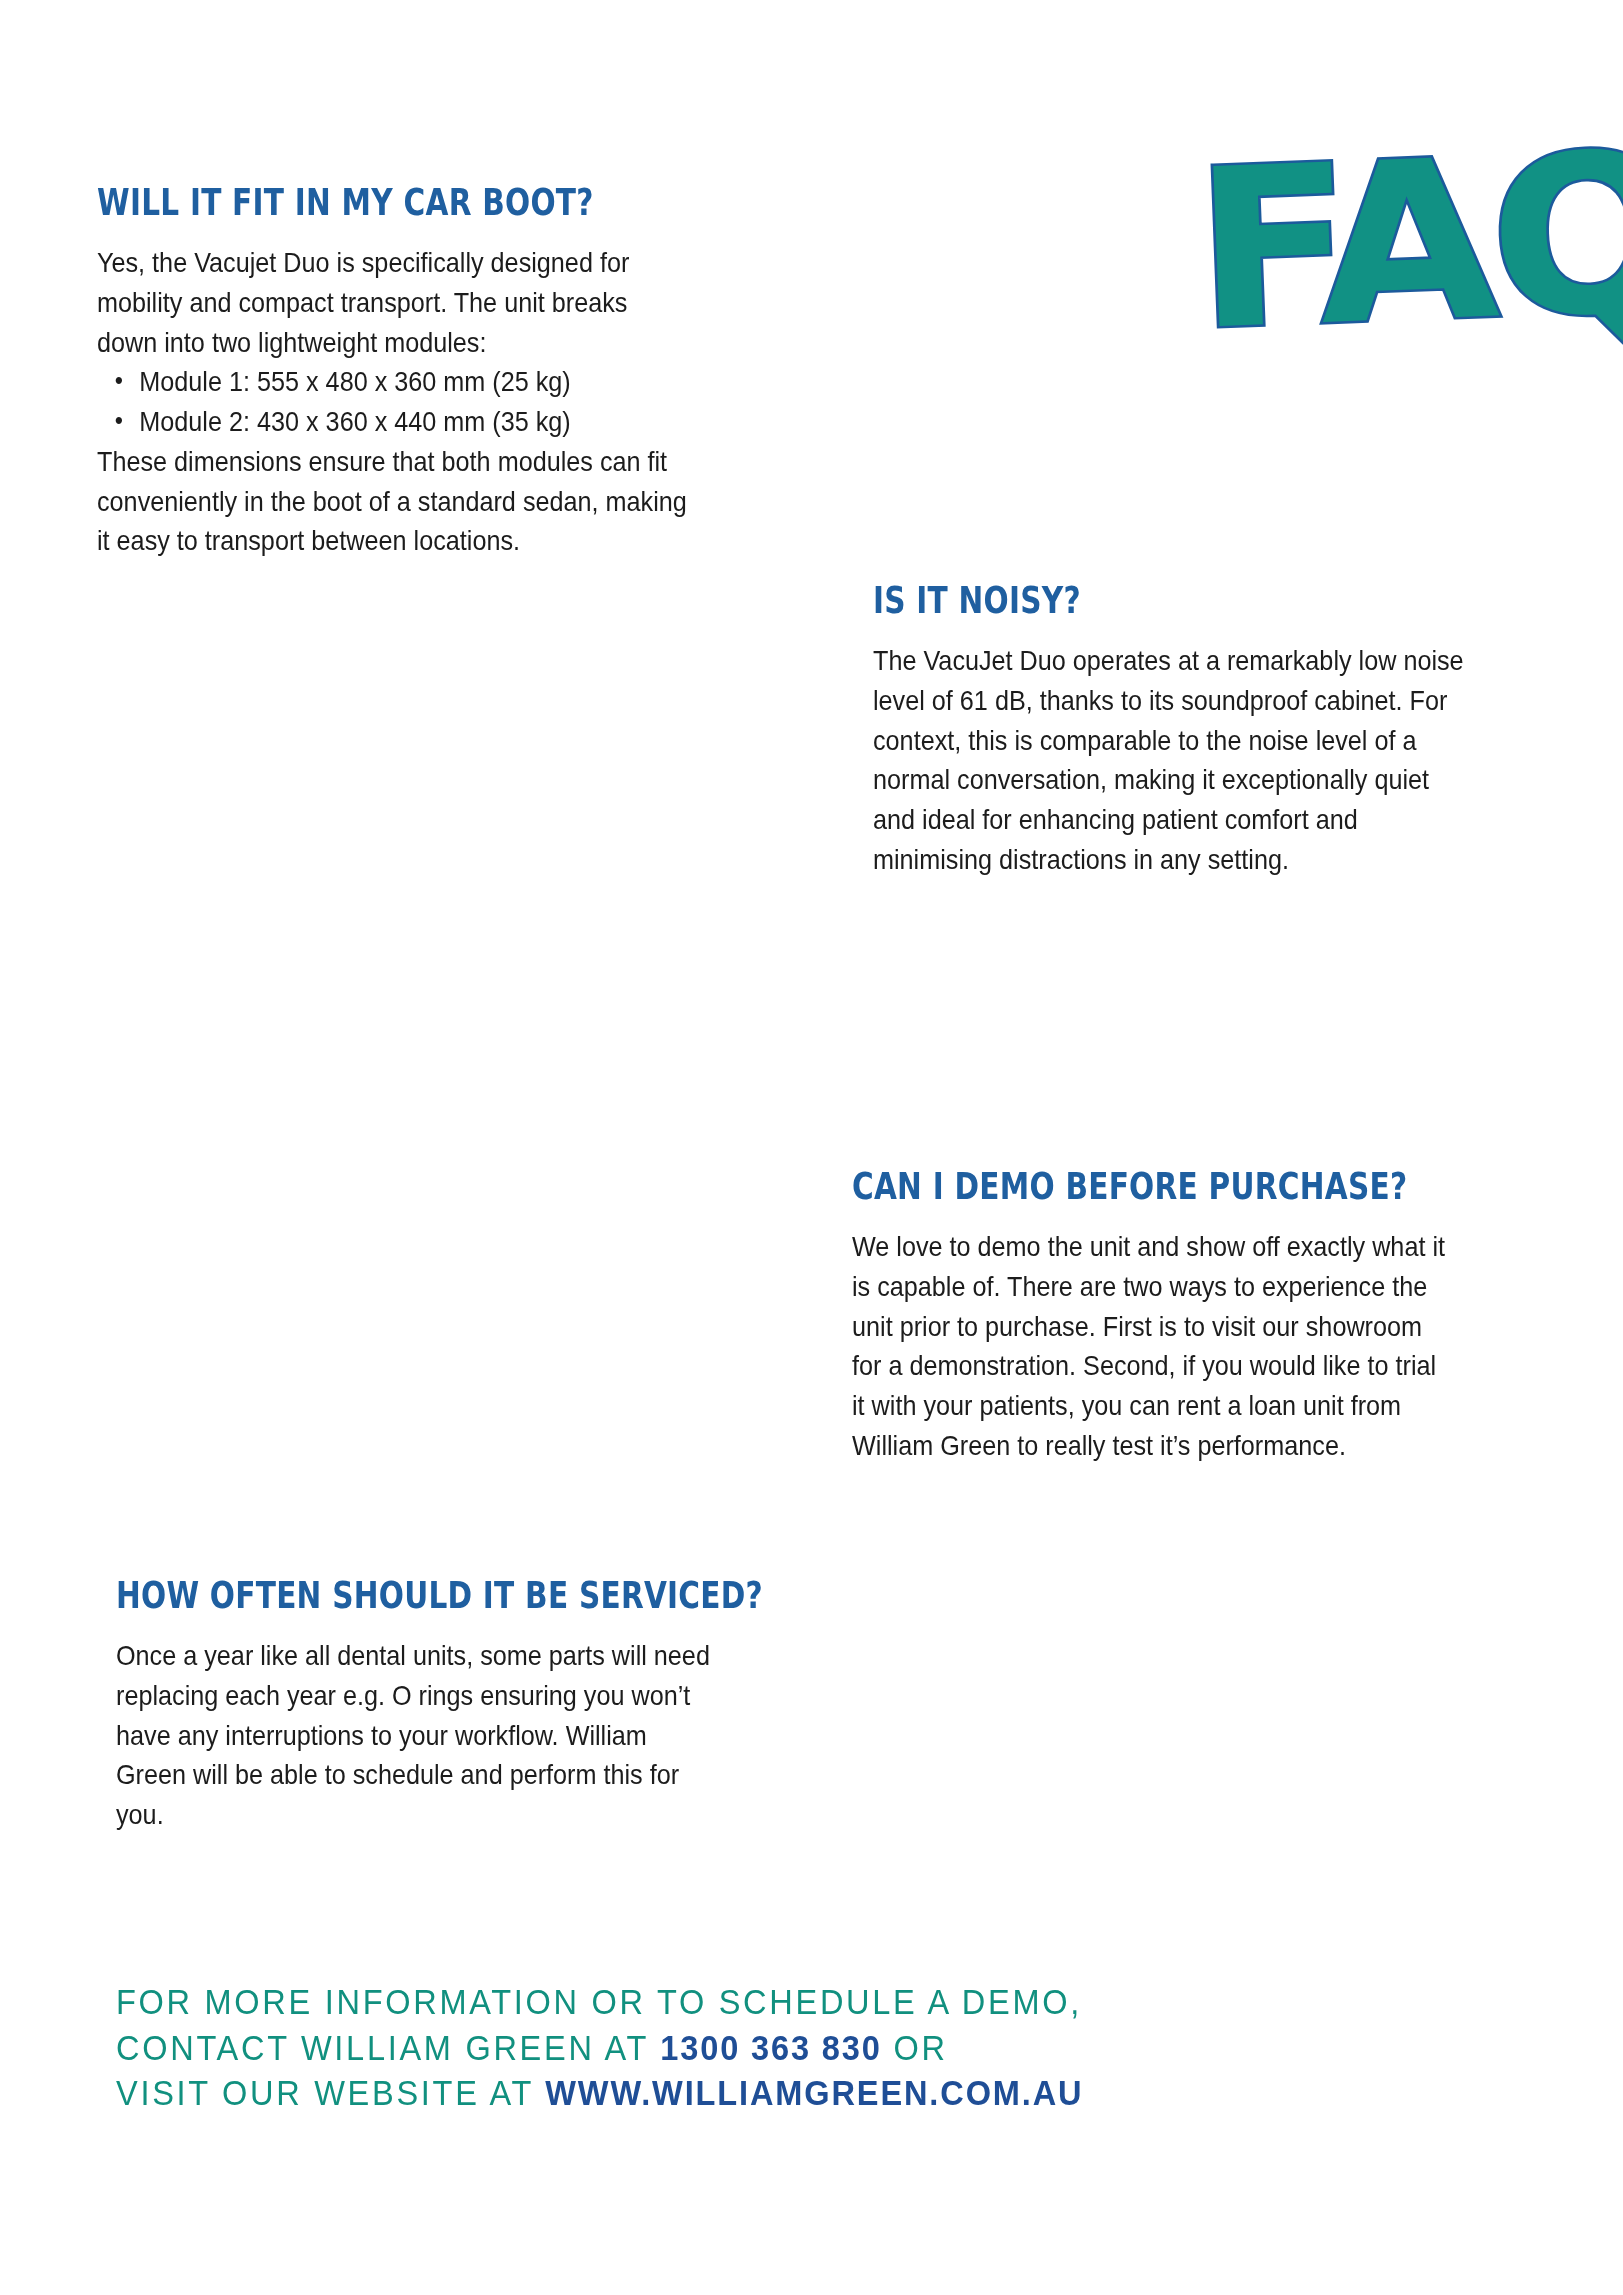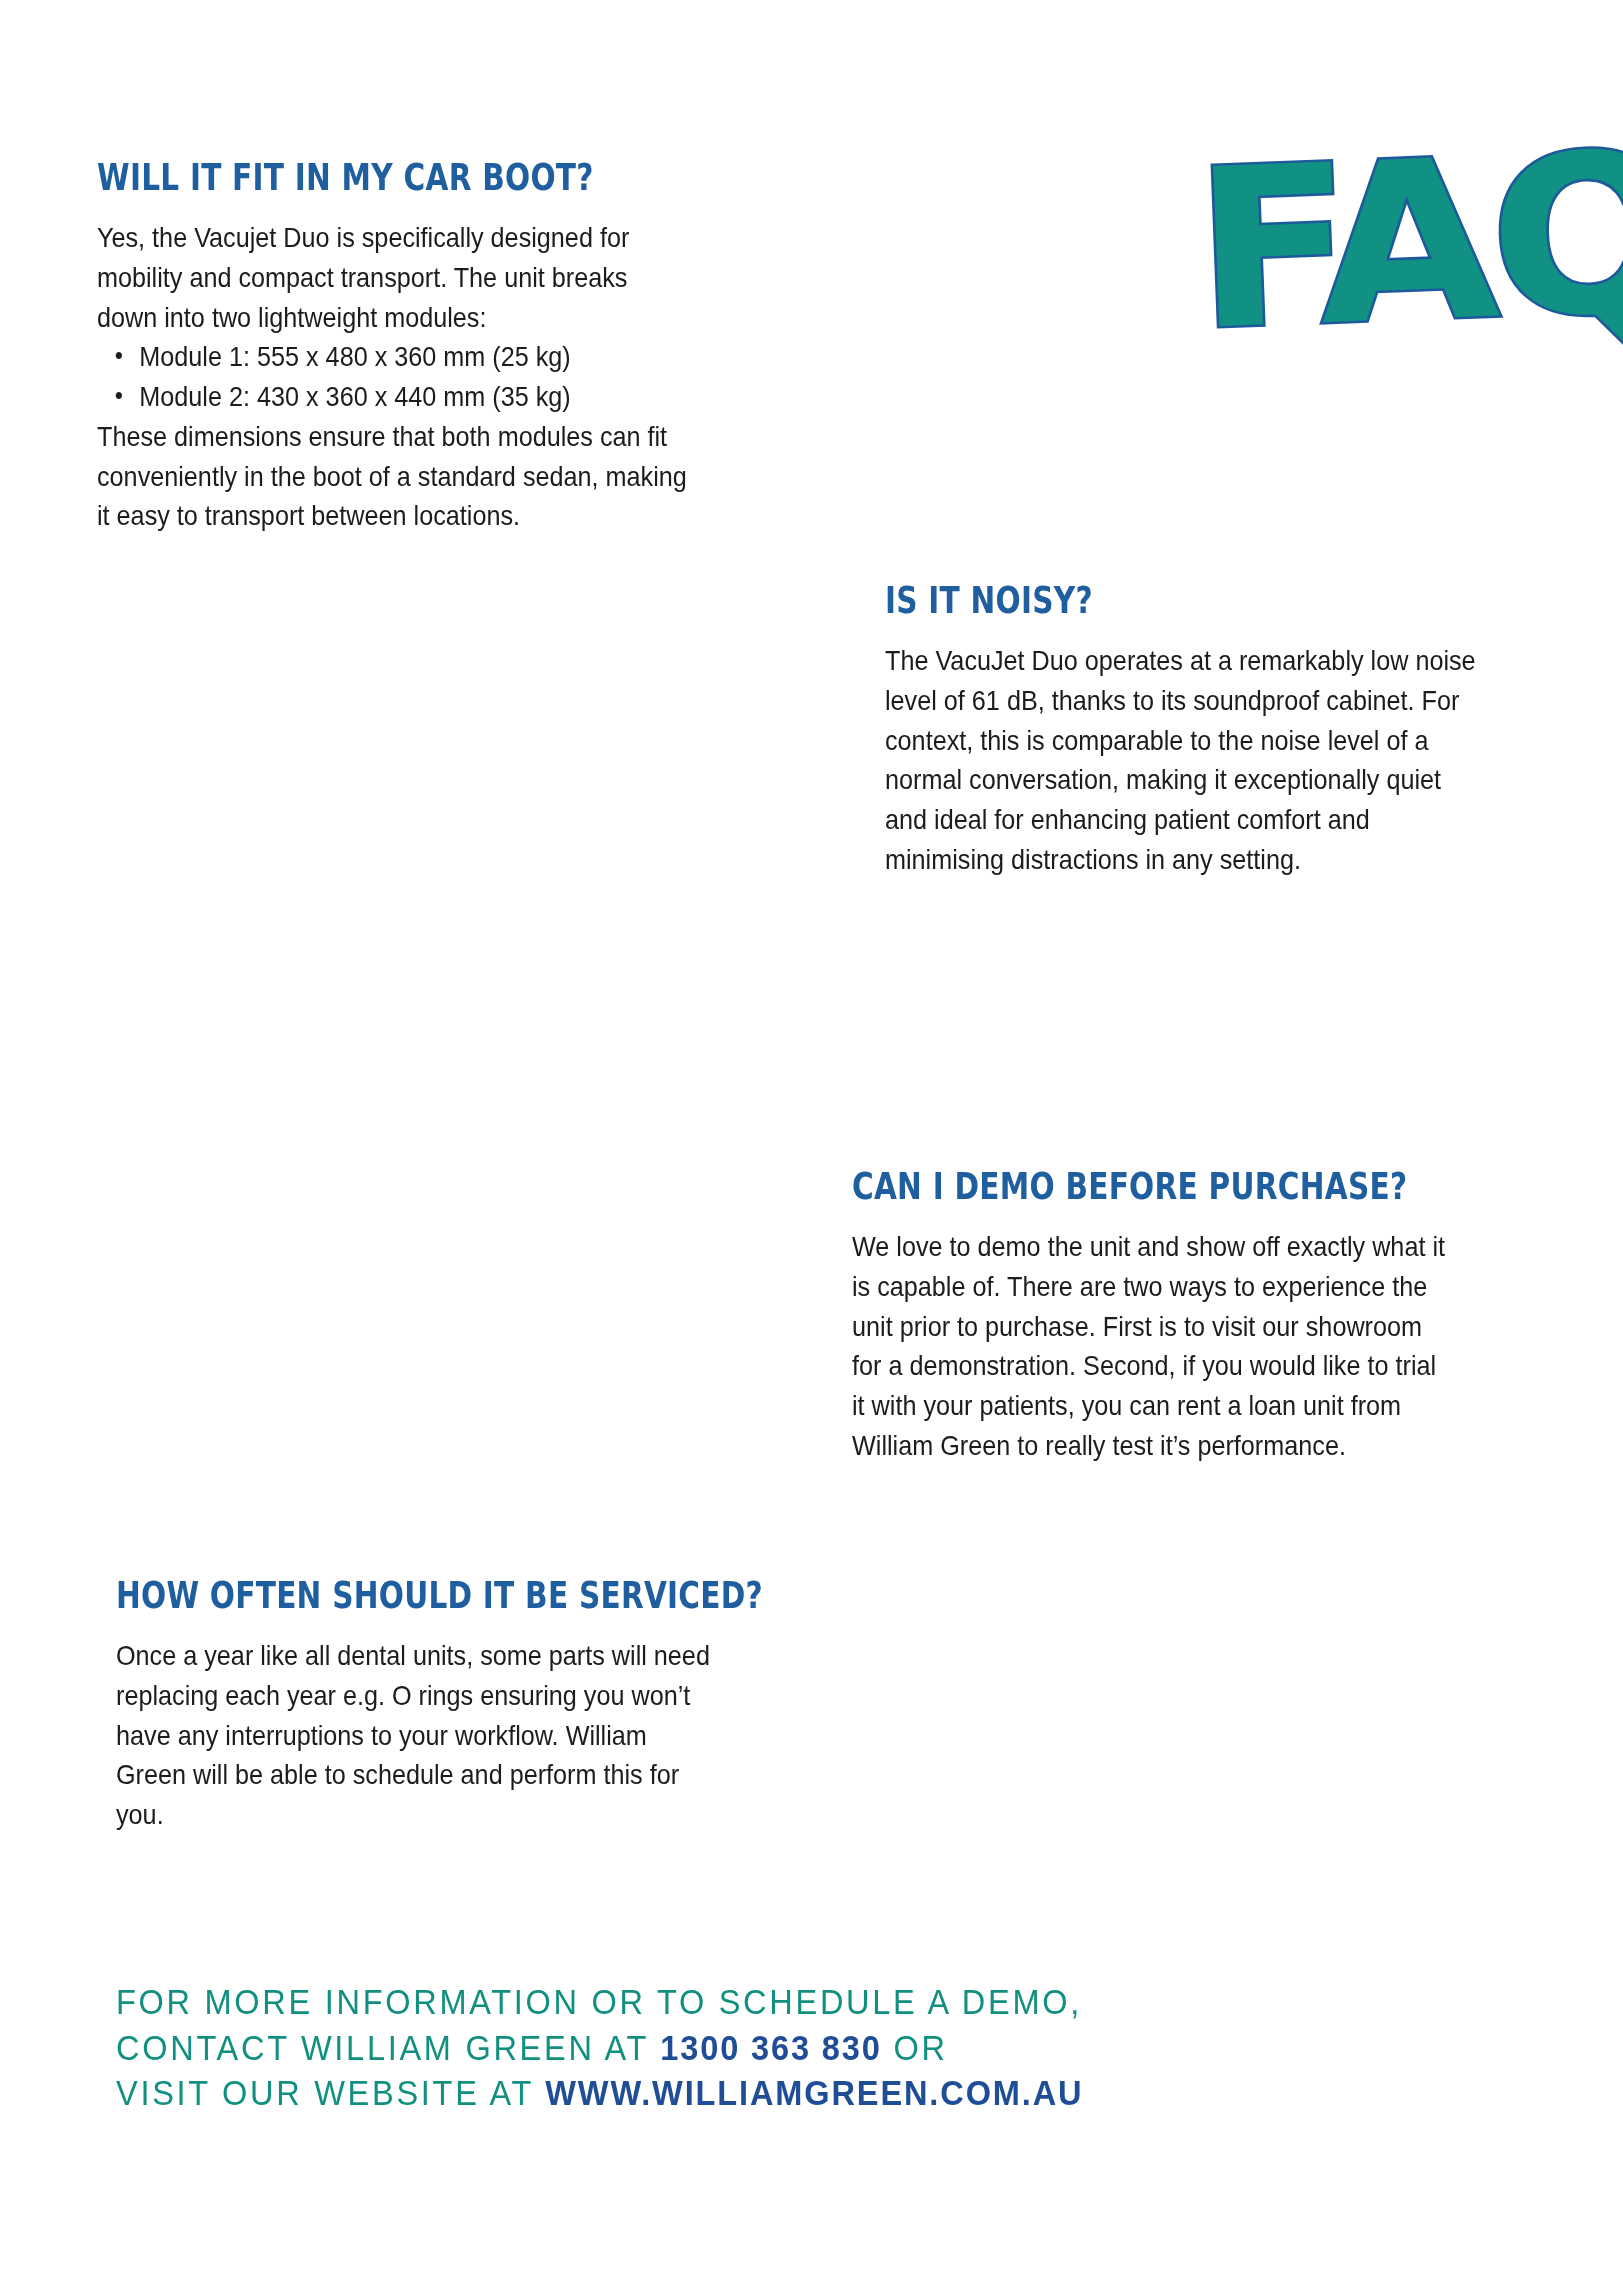--- a/index.html
+++ b/index.html
@@ -112,41 +112,41 @@
     letter-spacing: 2px;
   }
 </style>
 </head>
 <body>
 
 <div class="page">
 
   <div class="faq-logo">FAQ</div>
 
-  <section class="qa" style="left:97px; top:159px;">
+  <section class="qa" style="left:97px; top:184px;">
     <h2 class="qa-heading">WILL IT FIT IN MY CAR BOOT?</h2>
     <div class="qa-body">
       <p>Yes, the Vacujet Duo is specifically designed for mobility and compact transport. The unit breaks down into two lightweight modules:</p>
       <ul class="bullets">
         <li>Module 1: 555 x 480 x 360 mm (25 kg)</li>
         <li>Module 2: 430 x 360 x 440 mm (35 kg)</li>
       </ul>
       <p>These dimensions ensure that both modules can fit conveniently in the boot of a standard sedan, making it easy to transport between locations.</p>
     </div>
   </section>
 
 
   <section class="qa" style="left:116px; top:1577px;">
     <h2 class="qa-heading">HOW OFTEN SHOULD IT BE SERVICED?</h2>
     <div class="qa-body">
       <p>Once a year like all dental units, some parts will need replacing each year e.g. O rings ensuring you won’t have any interruptions to your workflow.  William Green will be able to schedule and perform this for you.</p>
     </div>
   </section>
 
-  <section class="qa" style="left:873px; top:582px;margin-left:12px;">
+  <section class="qa" style="left:873px; top:582px;">
     <h2 class="qa-heading">IS IT NOISY?</h2>
     <div class="qa-body">
       <p>The VacuJet Duo operates at a remarkably low noise level of 61 dB, thanks to its soundproof cabinet. For context, this is comparable to the noise level of a normal conversation, making it exceptionally quiet and ideal for enhancing patient comfort and minimising distractions in any setting.</p>
     </div>
   </section>
 
   <section class="qa" style="left:852px; top:1168px;">
     <h2 class="qa-heading">CAN I DEMO BEFORE PURCHASE?</h2>
     <div class="qa-body">
       <p>We love to demo the unit and show off exactly what it is capable of. There are two ways to experience the unit prior to purchase.  First is to visit our showroom for a demonstration. Second, if you would like to trial it with your patients, you can rent a loan unit from William Green to really test it’s performance.</p>

